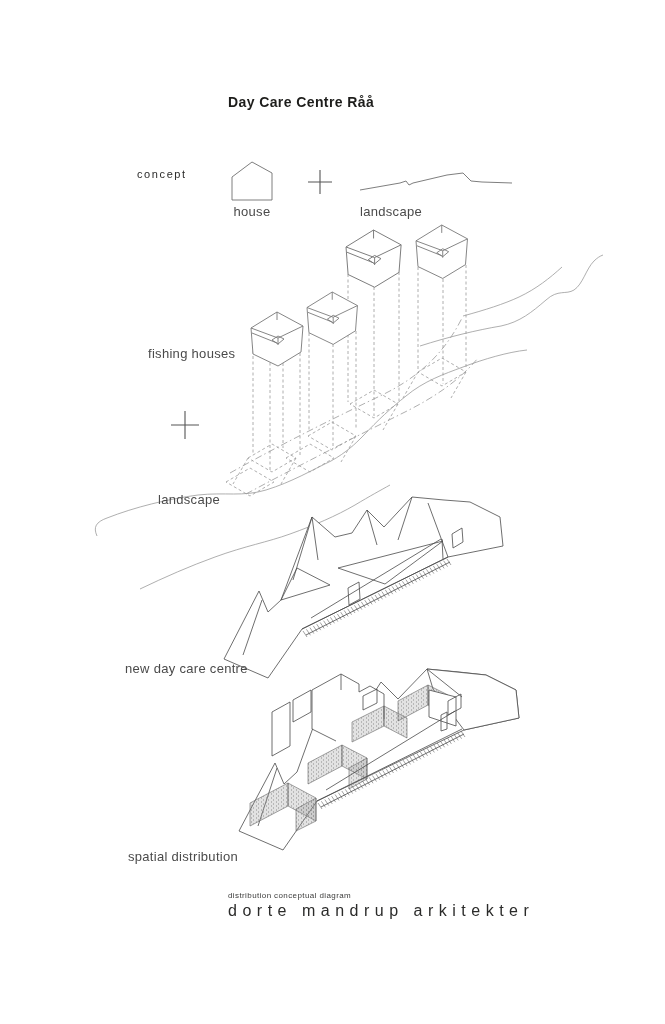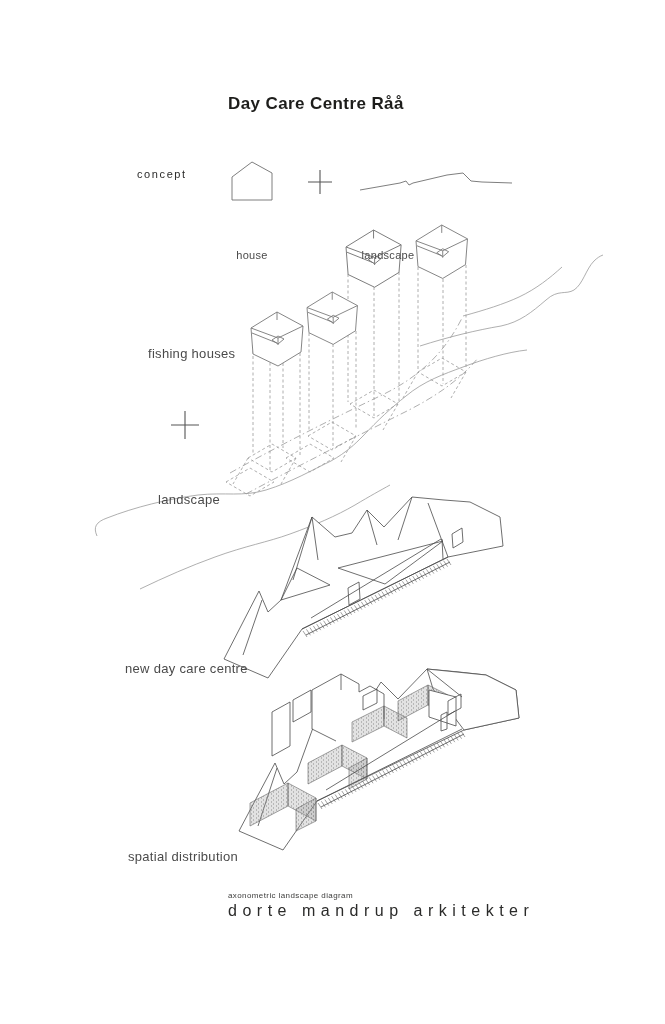--- a/index.html
+++ b/index.html
@@ -1,23 +1,23 @@
 <!DOCTYPE html>
 <html><head>
 <meta charset="utf-8">
 <style>
   html,body{margin:0;padding:0;}
   body{
     width:665px;height:1024px;position:relative;background:#ffffff;
     font-family:"Liberation Sans", sans-serif;overflow:hidden;
   }
   .abs{position:absolute;white-space:nowrap;}
-  .page-title{left:228px;top:94px;font-size:17px;font-weight:700;letter-spacing:.4px;color:#1d1d1b;}
+  .page-title{left:228px;top:94px;font-size:14px;font-weight:700;letter-spacing:.4px;color:#1d1d1b;}
   .concept-label{left:137px;top:168px;font-size:11px;font-weight:400;letter-spacing:1.6px;color:#2b2b2a;}
-  .tiny{font-size:11px;color:#4a4a4a;letter-spacing:.3px;margin-top:45px;}
+  .tiny{font-size:13px;color:#4a4a4a;letter-spacing:.3px;}
   .small{font-size:13px;color:#4a4a4a;letter-spacing:.3px;}
   .lbl-house{left:230px;top:204px;width:44px;text-align:center;}
   .lbl-landscape-icon{left:360px;top:204px;width:56px;text-align:center;}
   .lbl-fishing{left:148px;top:346px;}
   .lbl-landscape{left:158px;top:492px;}
   .lbl-newcentre{left:125px;top:661px;}
   .lbl-spatial{left:128px;top:849px;}
   .footer-caption{left:228px;top:891px;font-size:8px;color:#3c3c3b;letter-spacing:.4px;}
   .footer-firm{left:228px;top:902px;font-size:16px;color:#2b2b2a;letter-spacing:5.5px;font-weight:400;}
   svg{position:absolute;left:0;top:0;}
@@ -235,14 +235,14 @@
 
 <div class="abs concept-label">concept</div>
 <div class="abs tiny lbl-house">house</div>
 <div class="abs tiny lbl-landscape-icon">landscape</div>
 
 <div class="abs small lbl-fishing">fishing houses</div>
 <div class="abs small lbl-landscape">landscape</div>
 <div class="abs small lbl-newcentre">new day care centre</div>
 <div class="abs small lbl-spatial">spatial distribution</div>
 
-<div class="abs footer-caption">axonometric landscape diagram</div>
+<div class="abs footer-caption">distribution conceptual diagram</div>
 <div class="abs footer-firm">dorte mandrup arkitekter</div>
 
 </body></html>

